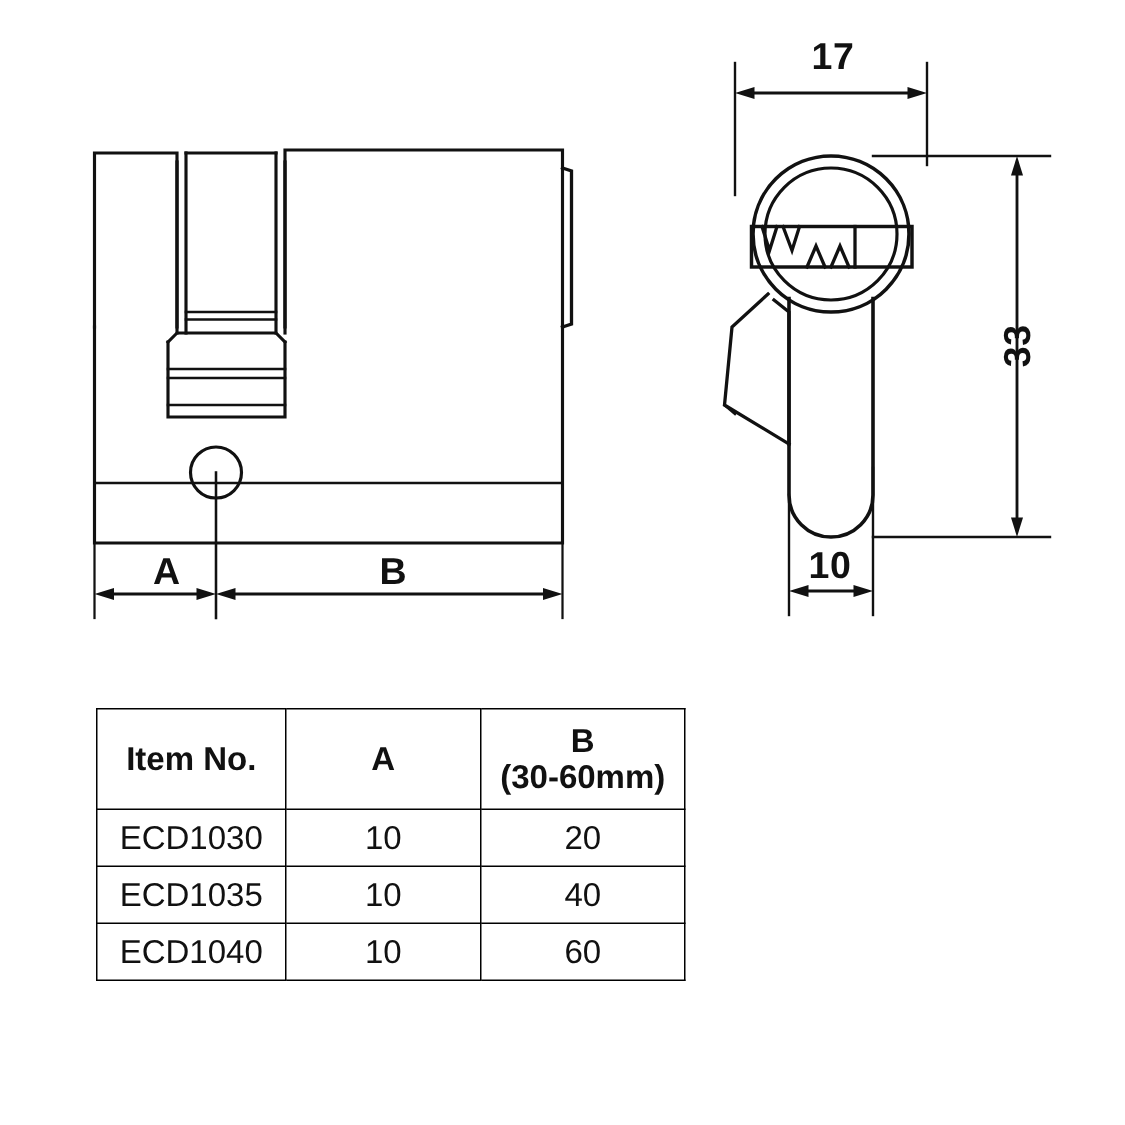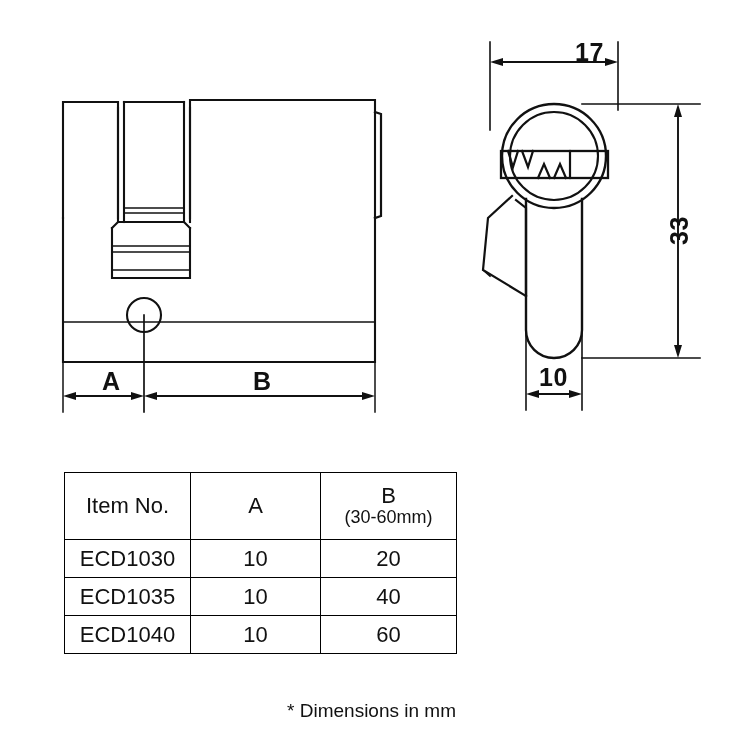--- a/index.html
+++ b/index.html
@@ -60,30 +60,30 @@
   table.spec td, table.spec th {
     border: 1.6px solid #000000;
     text-align: center;
     vertical-align: middle;
     font-family: "Liberation Sans", sans-serif;
     font-weight: 400;
     color: #111111;
     padding: 0;
   }
   table.spec th {
-    font-weight: 400;
+    font-weight: 700;
     text-align: center;
   }
   col.c-item { width: 126px; }
   col.c-a    { width: 130px; }
   col.c-b    { width: 136px; }
   tr.head-row th { height: 66px; font-size: 22px; }
   tr.data-row td { height: 37px; font-size: 22px; }
   .b-head-main { display: block; font-size: 22px; line-height: 1.05; }
-  .b-head-sub  { display: block; font-size: 18px; line-height: 1.15; }
+  .b-head-sub  { display: block; font-size: 22px; line-height: 1.15; }
   #footnote {
     position: absolute;
     left: 0;
     top: 700px;
     width: 456px;
     text-align: right;
     font-size: 19px;
     color: #111111;
     font-family: "Liberation Sans", sans-serif;
   }
@@ -218,21 +218,21 @@
         </g>
       </g>
 
     </g>
   </svg>
 
   <div class="dim-label" style="left:102px; top:369px;">A</div>
 
   <div class="dim-label" style="left:253px; top:369px;">B</div>
 
-  <div class="dim-label" style="left:541px; top:40px;margin-left:34px;">17</div>
+  <div class="dim-label" style="left:541px; top:26px;">17</div>
 
   <div class="dim-label" style="left:539px; top:365px;">10</div>
 
   <div class="dim-label" id="label-33" style="left:665px; top:218px;">33</div>
 
   <div id="spec-table-wrap">
     <table class="spec">
       <colgroup>
         <col class="c-item">
           <col class="c-a">
@@ -261,15 +261,14 @@
         </tr>
         <tr class="data-row">
           <td>ECD1040</td>
           <td>10</td>
           <td>60</td>
         </tr>
       </tbody>
     </table>
   </div>
 
-  <div id="footnote">* Dimensions in mm</div>
 
 </div>
 
 </body></html>

